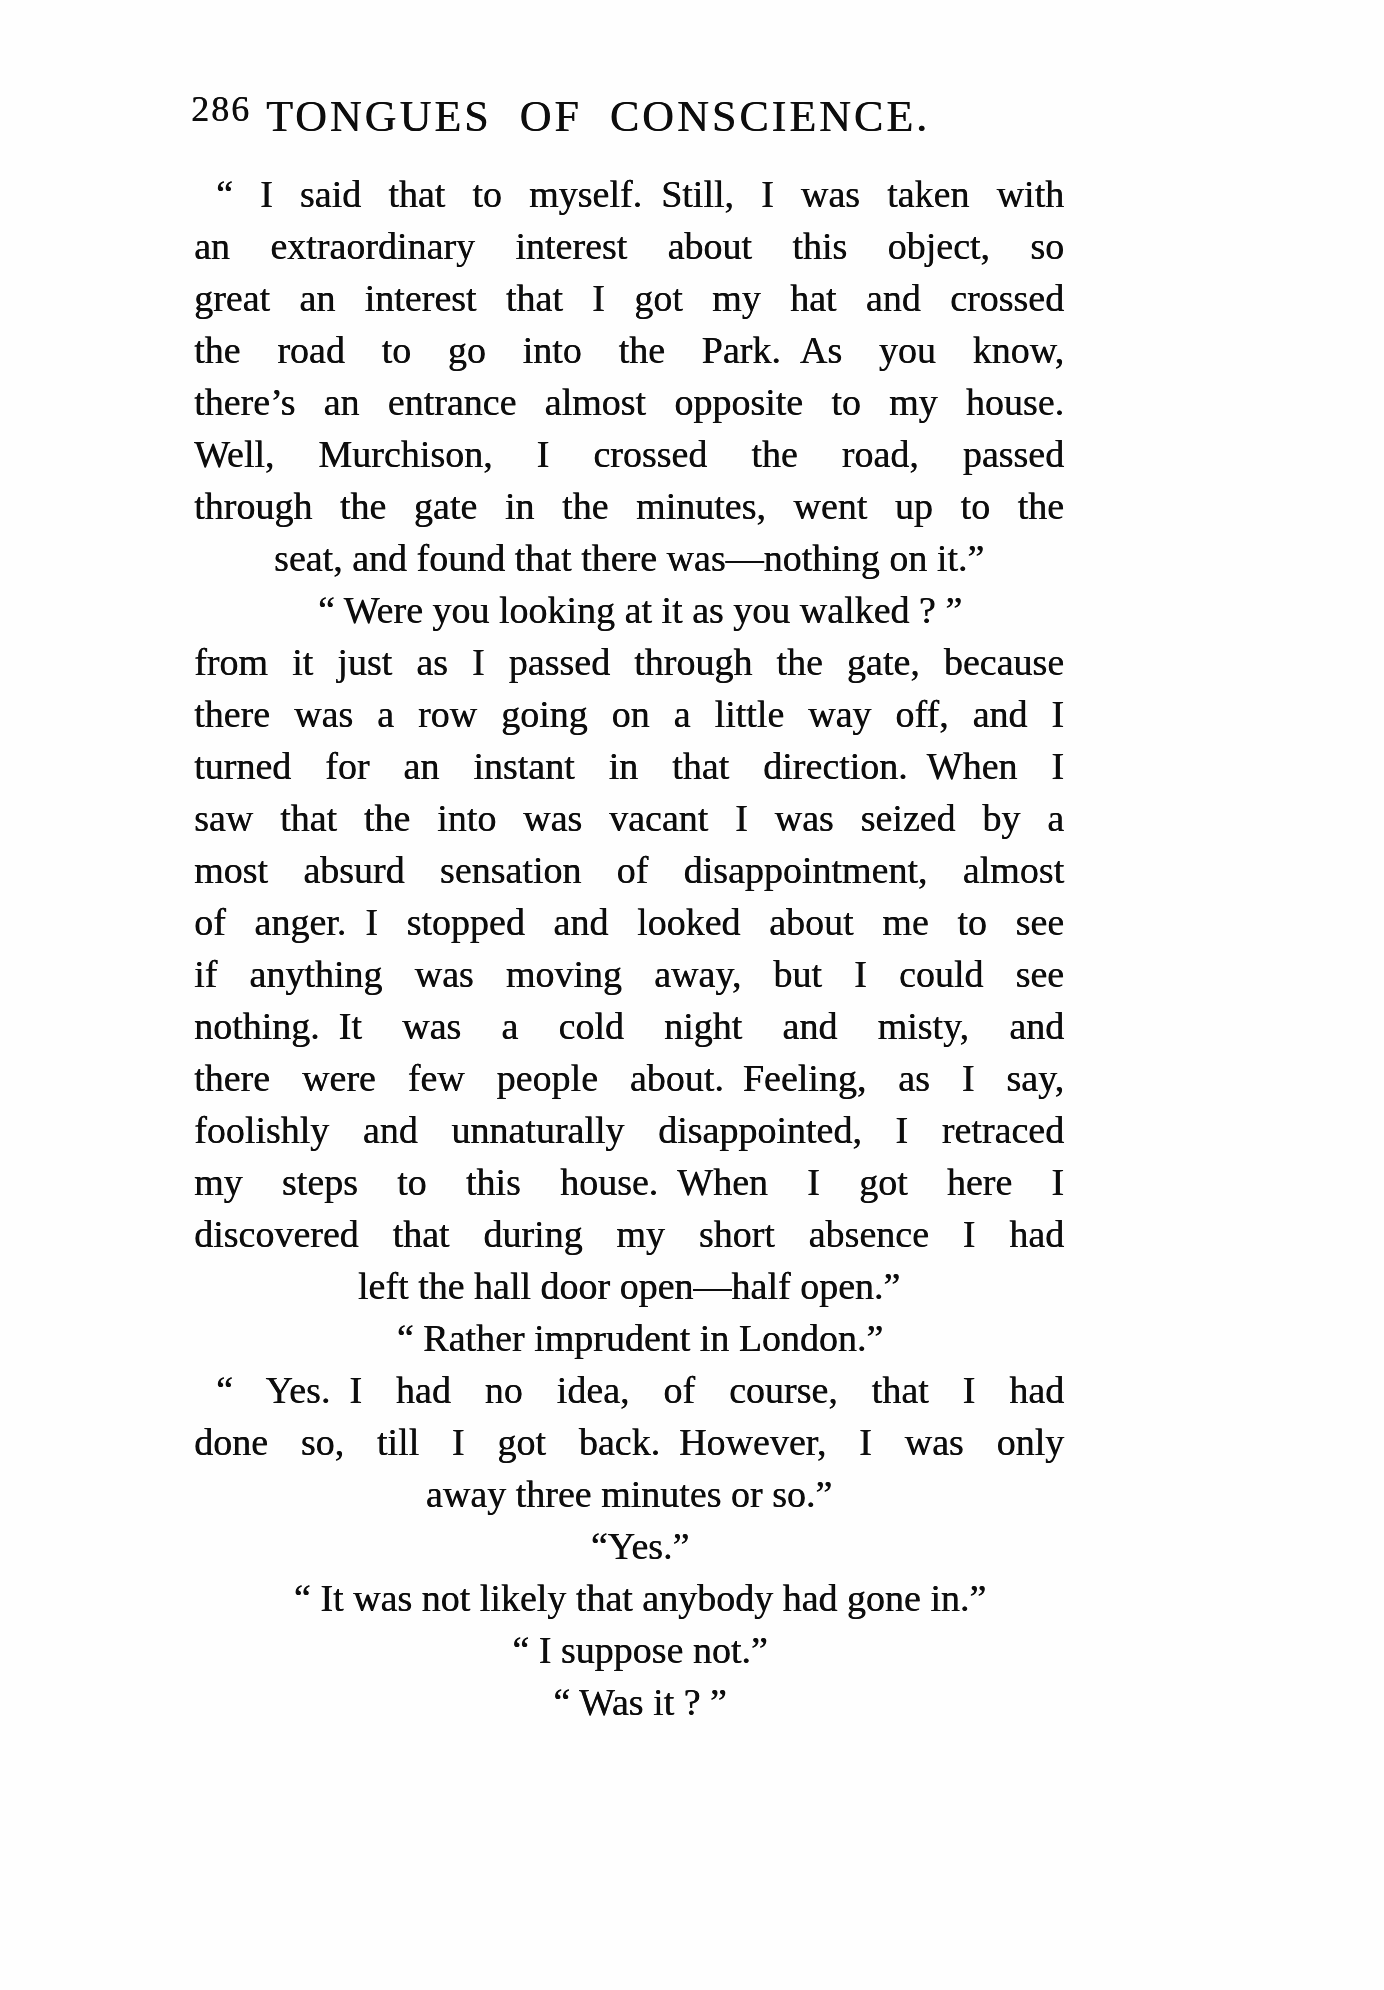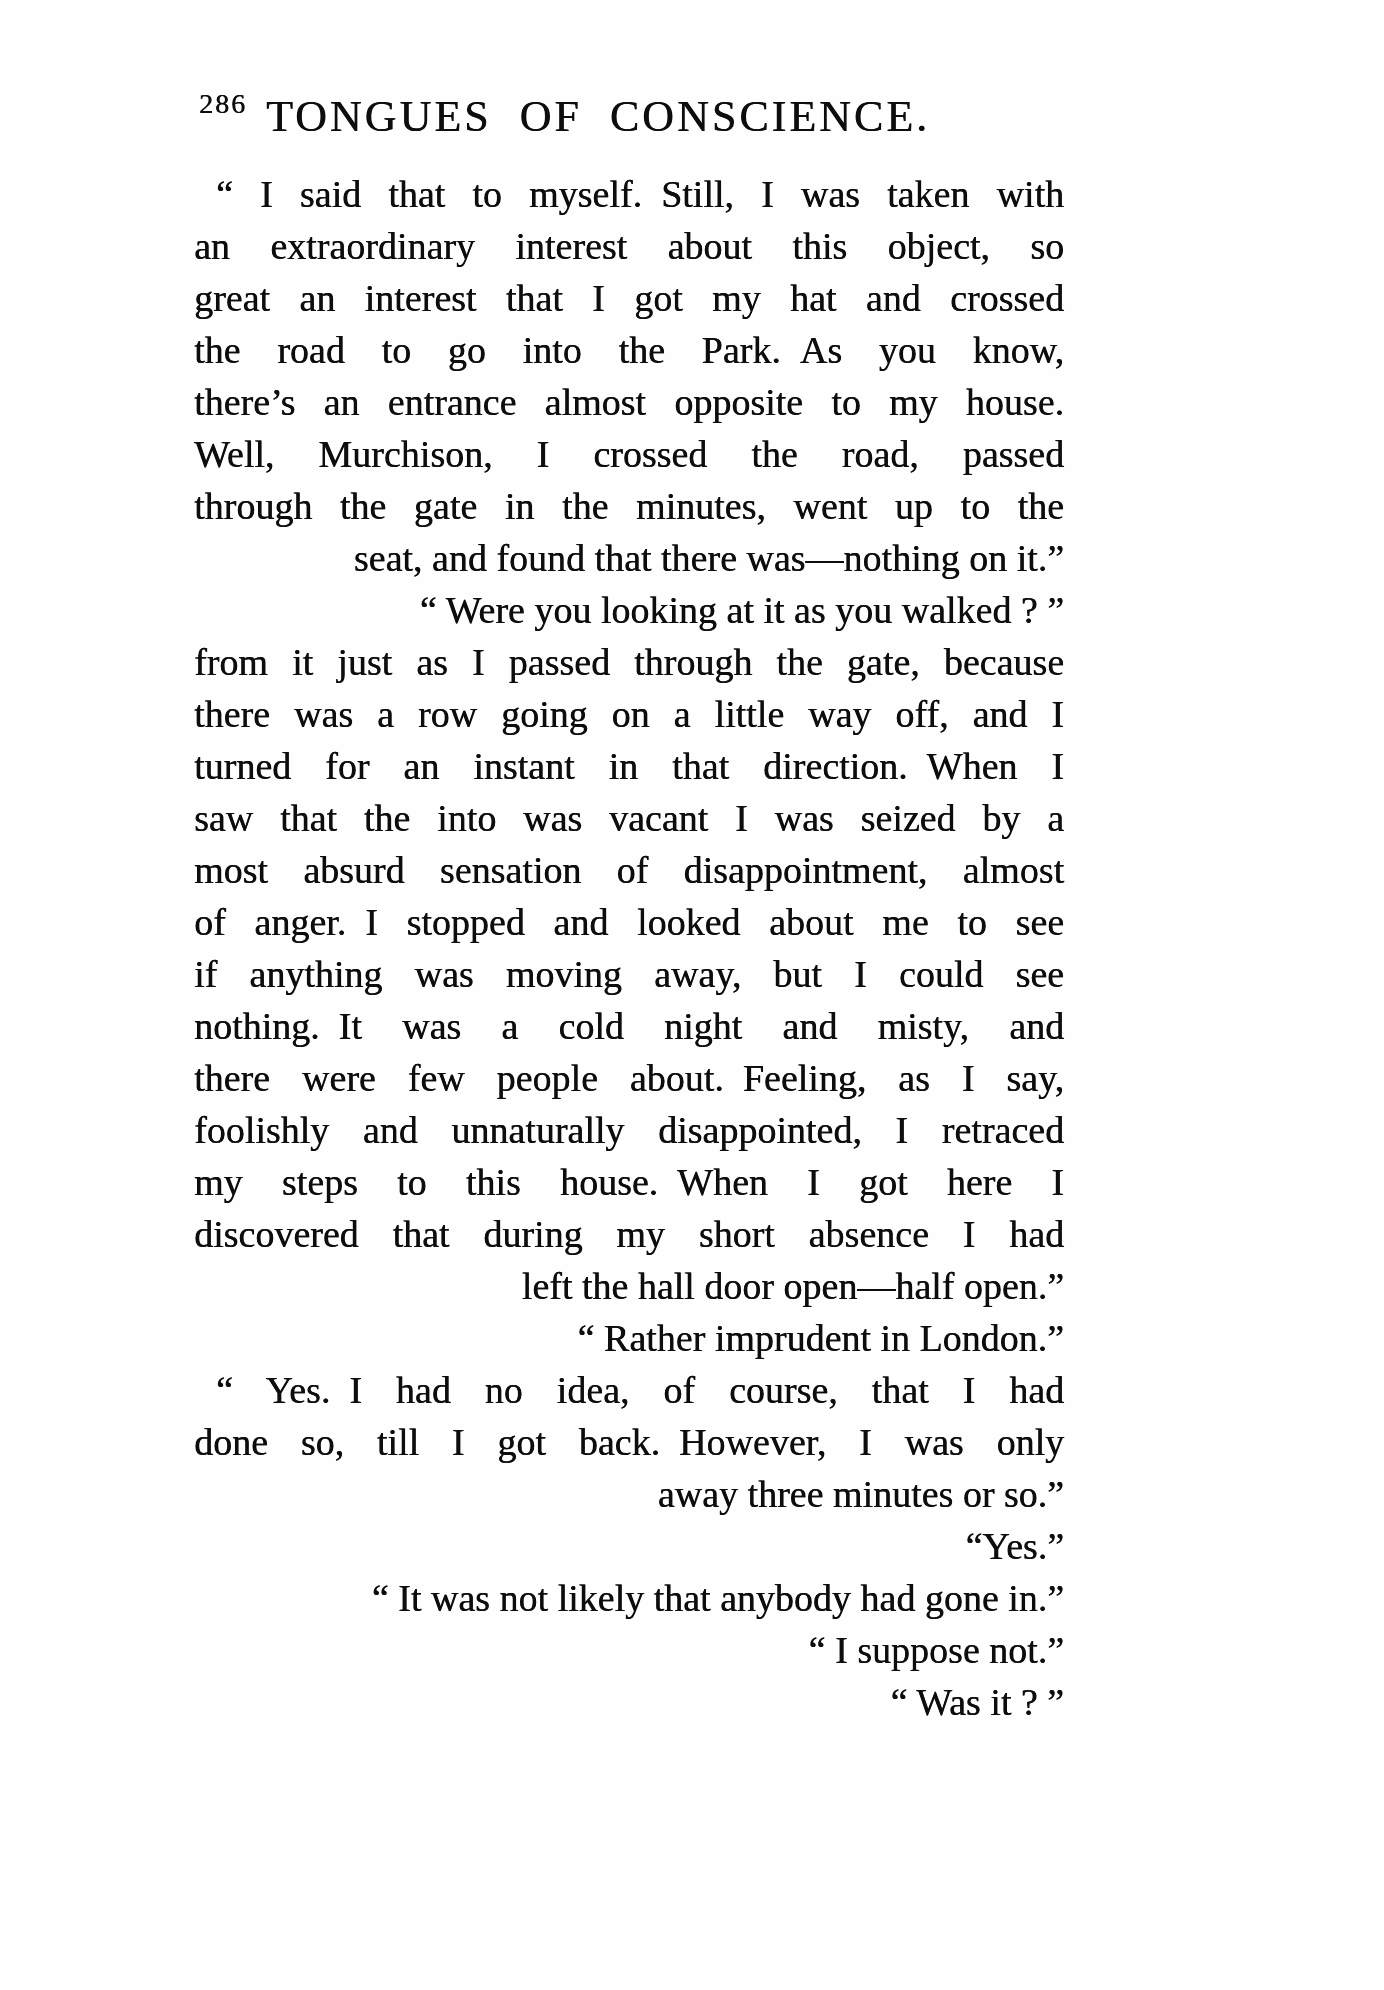--- a/index.html
+++ b/index.html
@@ -18,23 +18,23 @@
   }
   .header {
     position: absolute;
     top: 88px;
     left: 183px;
     width: 870px;
     height: 52px;
   }
   .page-number {
     position: absolute;
-    left: 16px;
+    left: 8px;
     top: 0;
-    font-size: 28px;
+    font-size: 36px;
     letter-spacing: 2px;
     text-shadow: 0.5px 0 0 currentColor;
   }
   .running-title {
     position: absolute;
     left: 0;
     right: 40px;
     top: 3px;
     text-align: center;
     font-size: 44px;
@@ -46,21 +46,21 @@
     position: absolute;
     top: 168px;
     left: 194px;
     width: 870px;
   }
   .line {
     font-size: 38px;
     line-height: 52px;
     height: 52px;
     white-space: normal;
-    text-align: right;
+    text-align: center;
     text-shadow: 0.45px 0 0 currentColor;
   }
   .line.j {
     text-align: justify;
     text-align-last: justify;
   }
   .line.in {
     text-indent: 22px;
   }
 </style>

